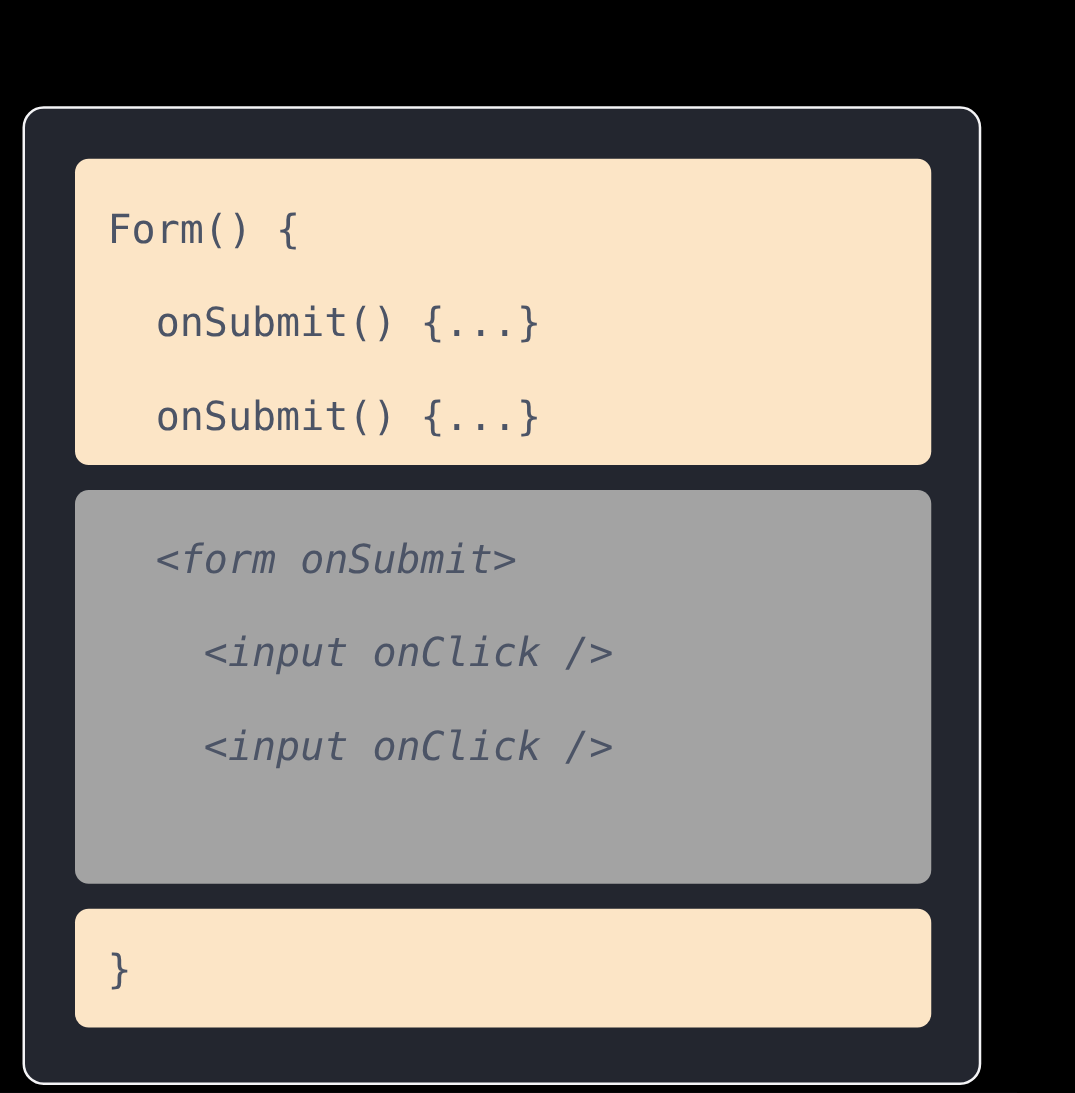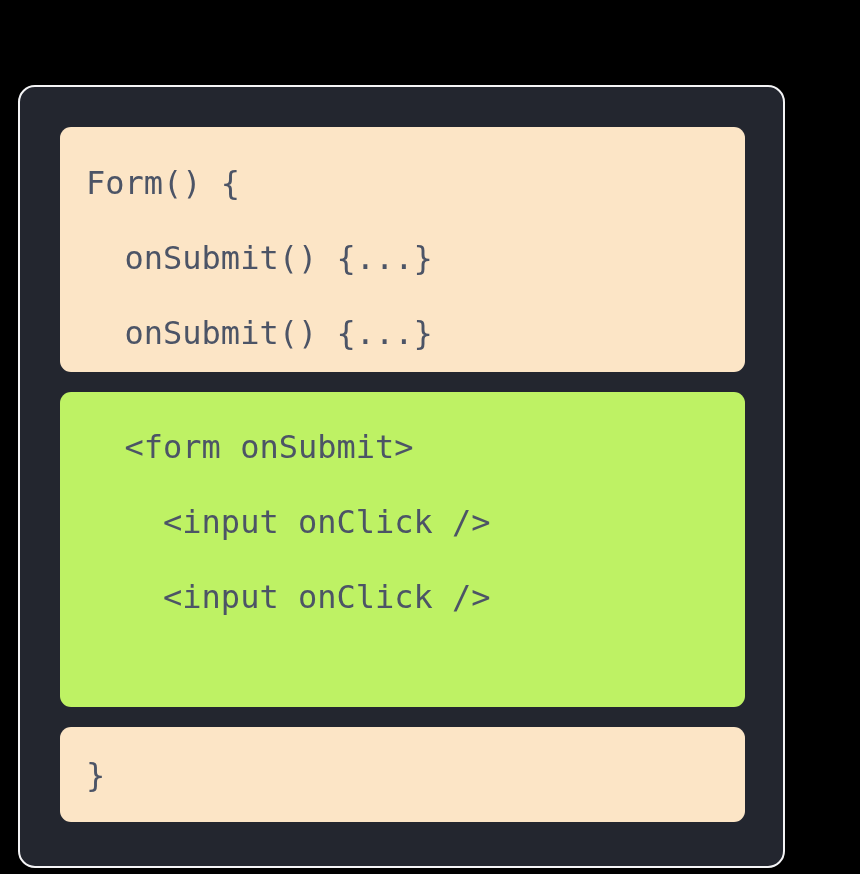--- a/index.html
+++ b/index.html
@@ -41,21 +41,21 @@
   .block {
     position: absolute;
     left: 40px;          
     width: 685px;        
     box-sizing: border-box;
     border-radius: 11px;
     padding: 0;
     overflow: hidden;
   }
   .block-peach { background: #fce5c6; }
-  .block-lavender { background: #bef264; }
+  .block-lavender { background: #a3a3a3; font-style: italic; }
 
   .block-component-head { top: 40px;  height: 245px; }   
   .block-markup        { top: 305px; height: 315px; }    
   .block-component-tail{ top: 640px; height: 95px; }     
 
   
   .code-lines {
     margin: 0;
     padding: 0;
     list-style: none;

